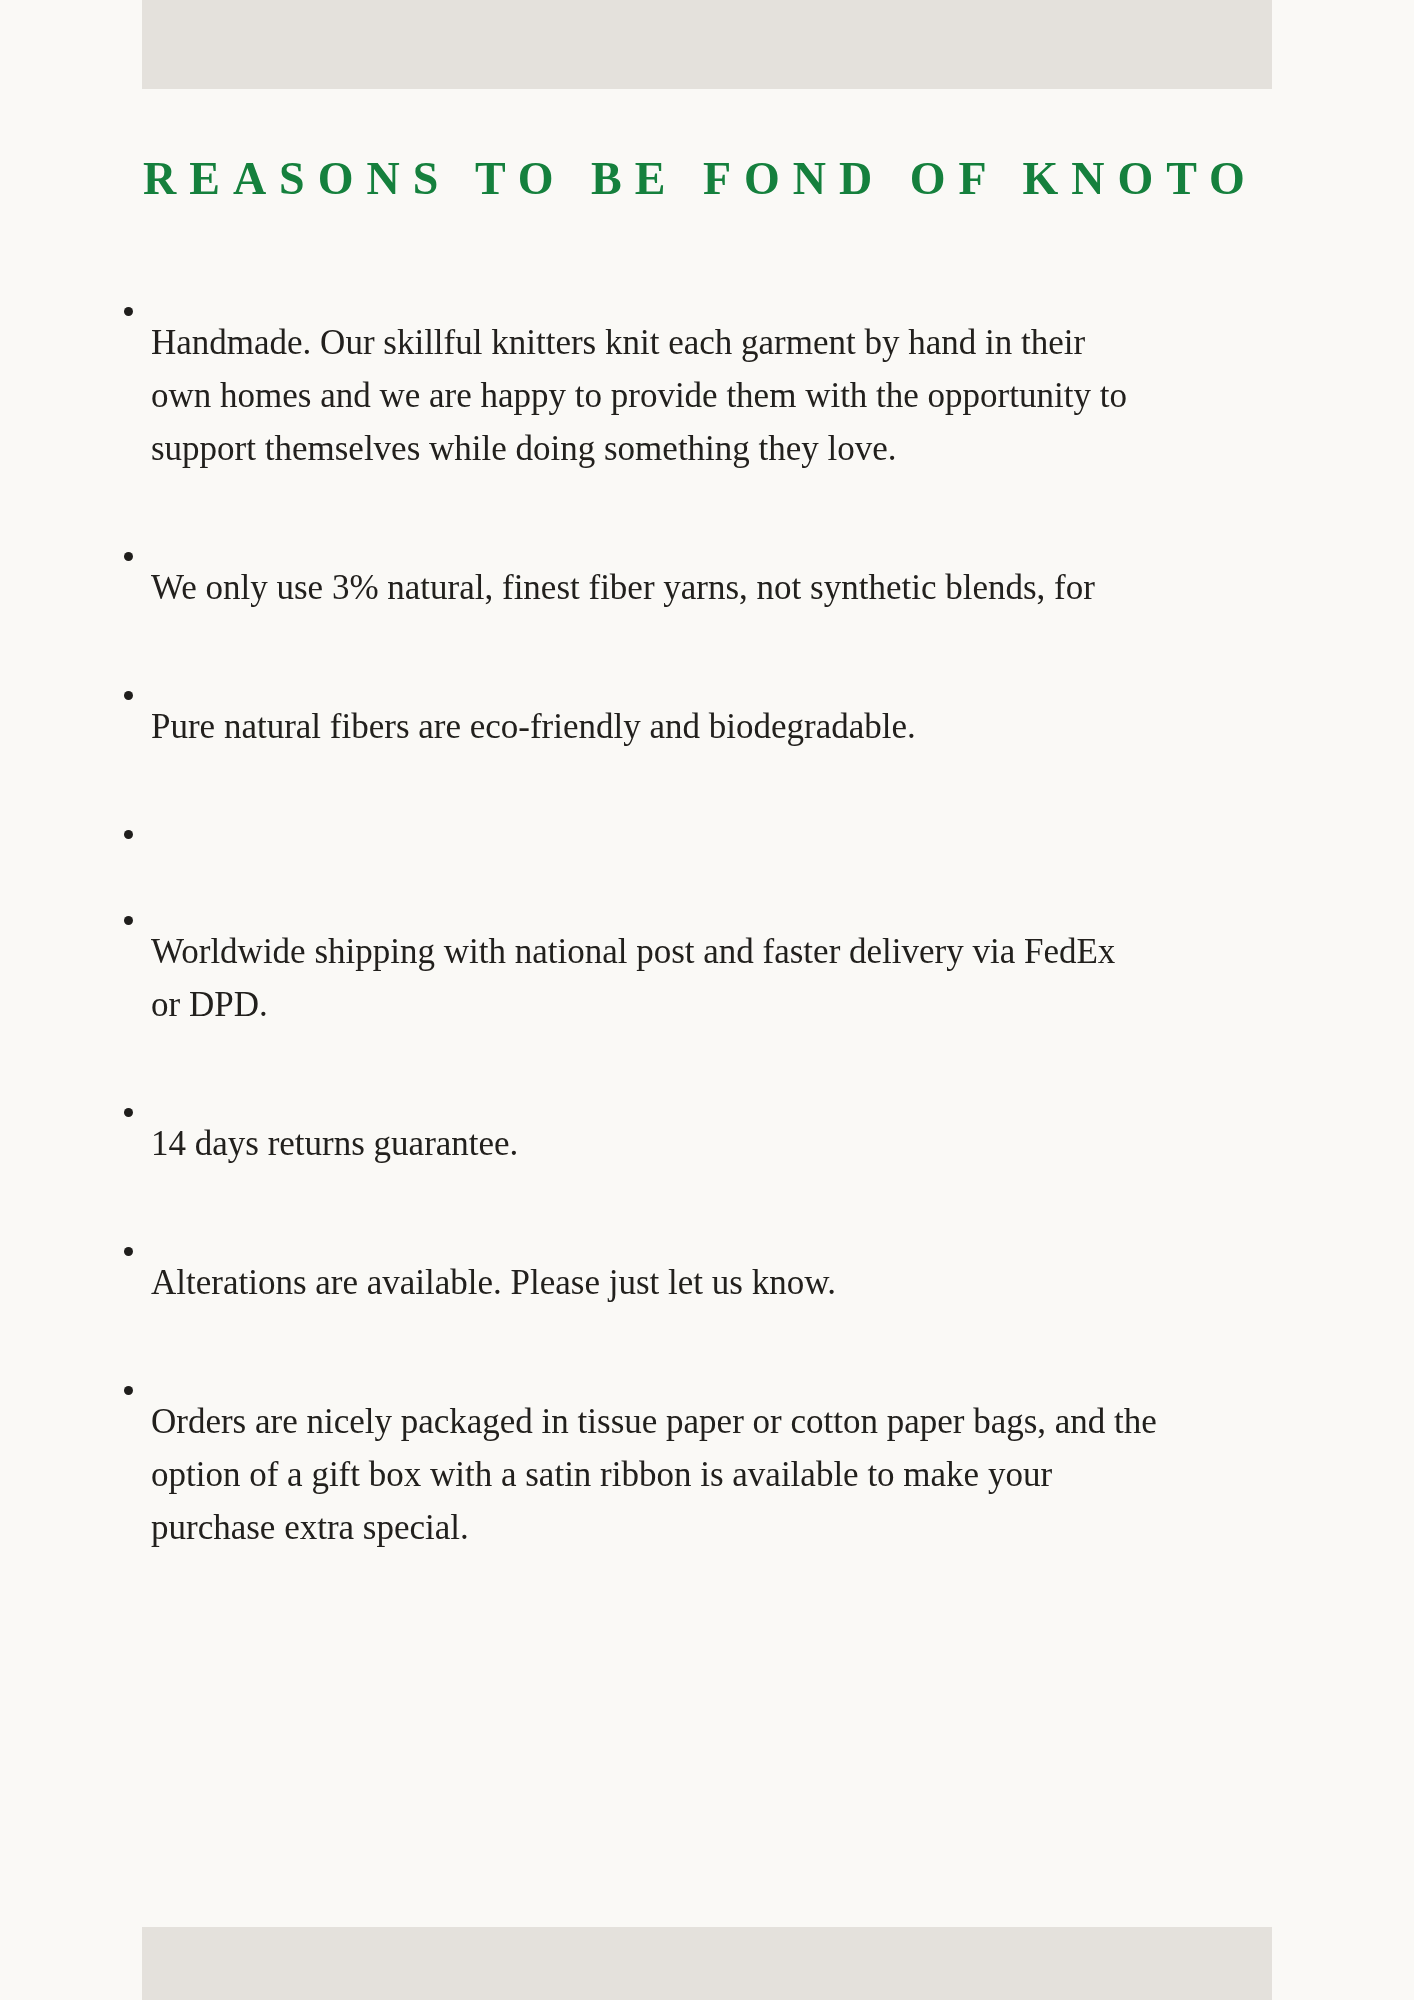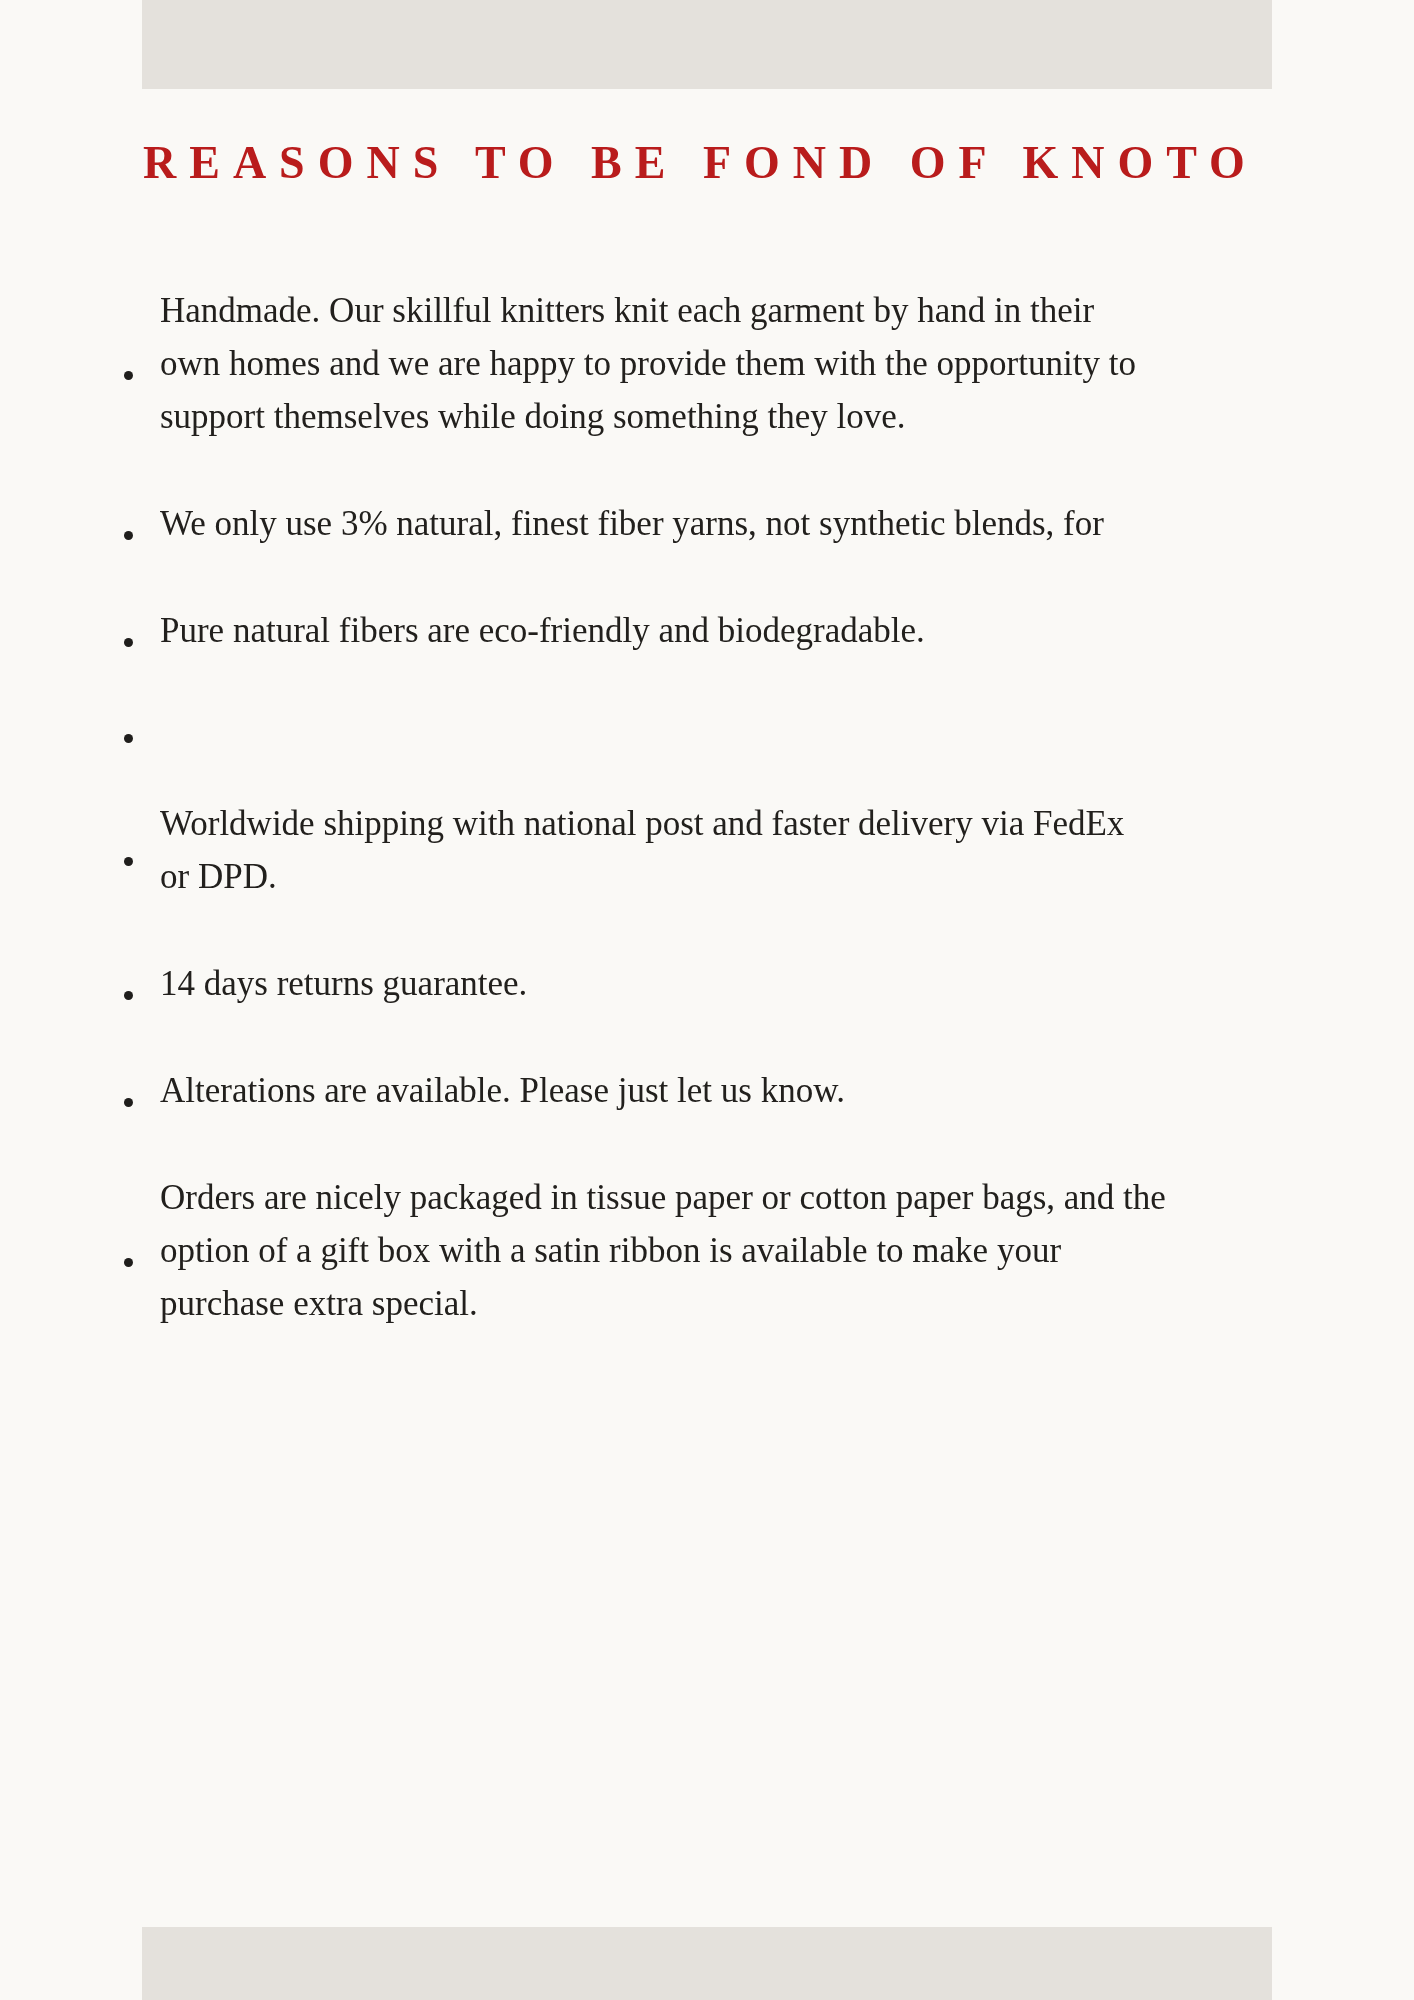--- a/index.html
+++ b/index.html
@@ -34,22 +34,23 @@
   ul.reasons-list {
     position: absolute;
     top: 284px;
     left: 124px;
     margin: 0;
     padding: 0;
     list-style: none;
   }
   ul.reasons-list li {
     display: flex;
-    align-items: center;
+    align-items: flex-start;
     margin-bottom: 54px;
+    flex-direction: column;
   }
   .bullet-dot {
     flex: none;
     width: 9px;
     height: 9px;
     border-radius: 50%;
     background: #1f1e1c;
     margin-top: 23px;
   }
   .bullet-text {
@@ -59,21 +60,21 @@
     color: #22201d;
   }
   .bullet-text .line { white-space: nowrap; }
 </style>
 </head>
 <body style="background: rgb(250, 249, 246);">
 
 <div class="band band-top" style="background: rgb(228, 225, 220);"></div>
 <div class="band band-bottom" style="background: rgb(228, 225, 220);"></div>
 
-<h1 class="page-title" style="color: #b91c1c;">REASONS TO BE FOND OF KNOTO</h1>
+<h1 class="page-title" style="color: #15803d; margin-top: 16px;">REASONS TO BE FOND OF KNOTO</h1>
 
 <ul class="reasons-list">
     <li>
       <span class="bullet-dot"></span>
       <div class="bullet-text">
         <div class="line">Handmade. Our skillful knitters knit each garment by hand in their</div>
         <div class="line">own homes and we are happy to provide them with the opportunity to</div>
         <div class="line">support themselves while doing something they love.</div>
       </div>
     </li>

